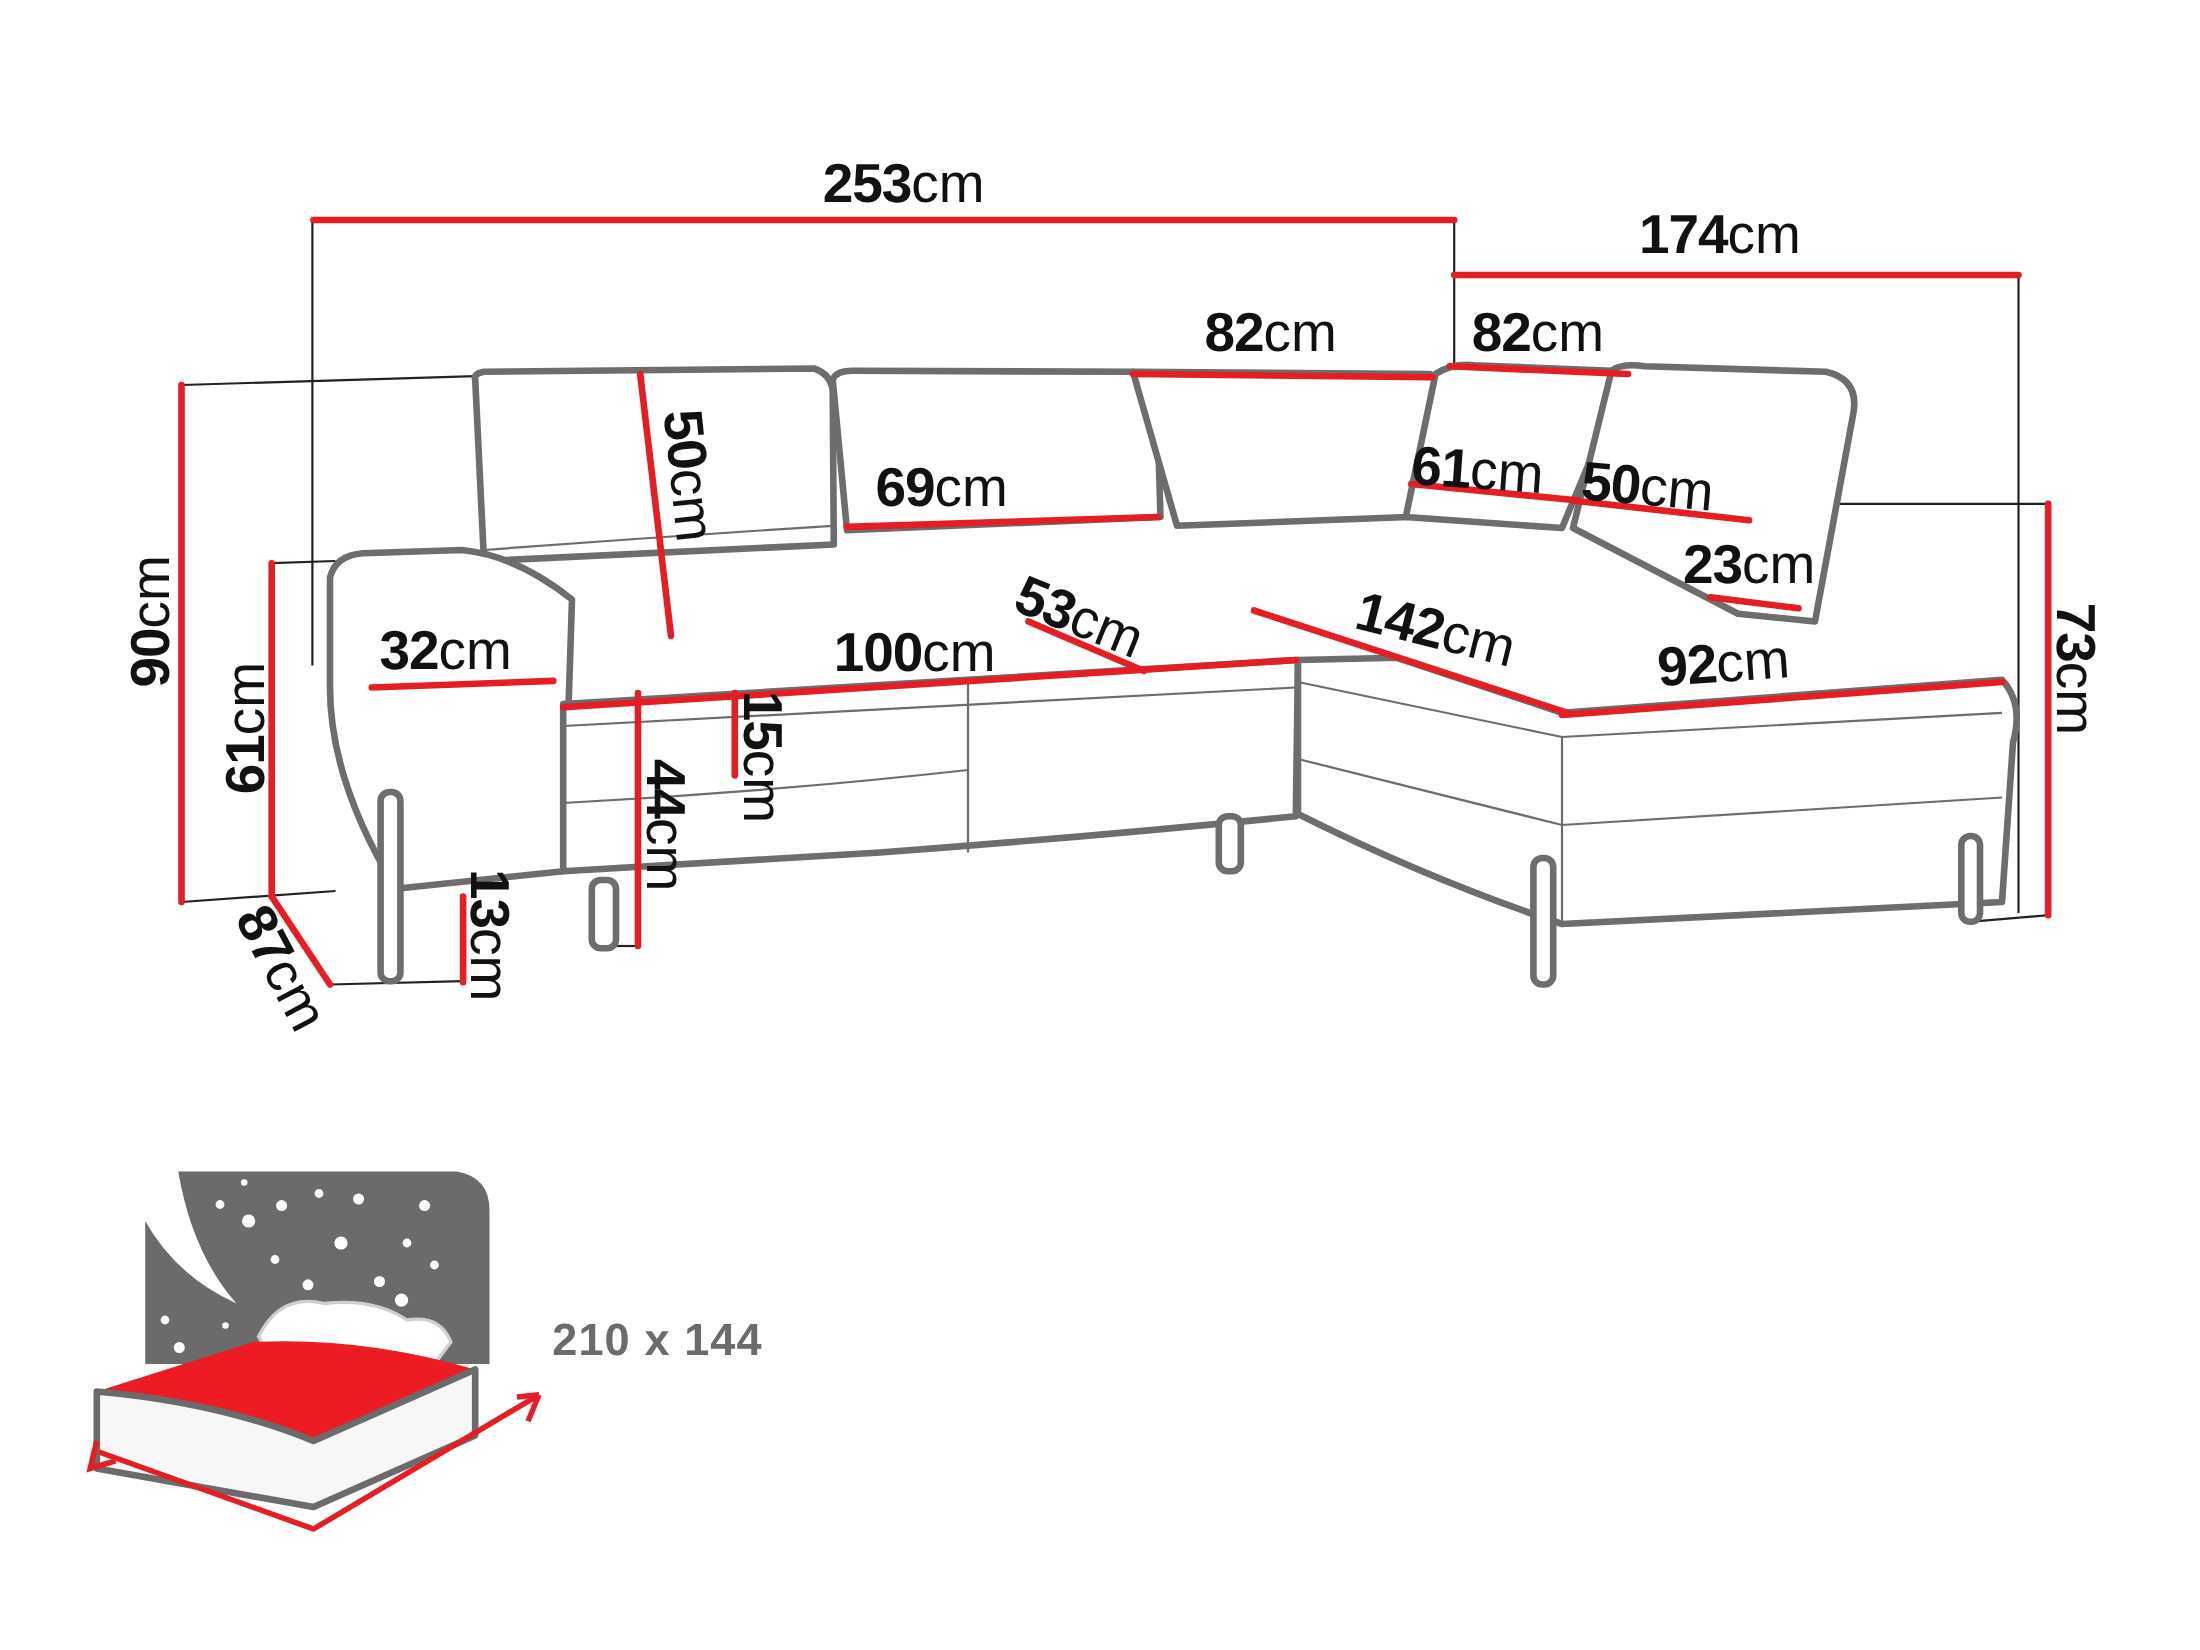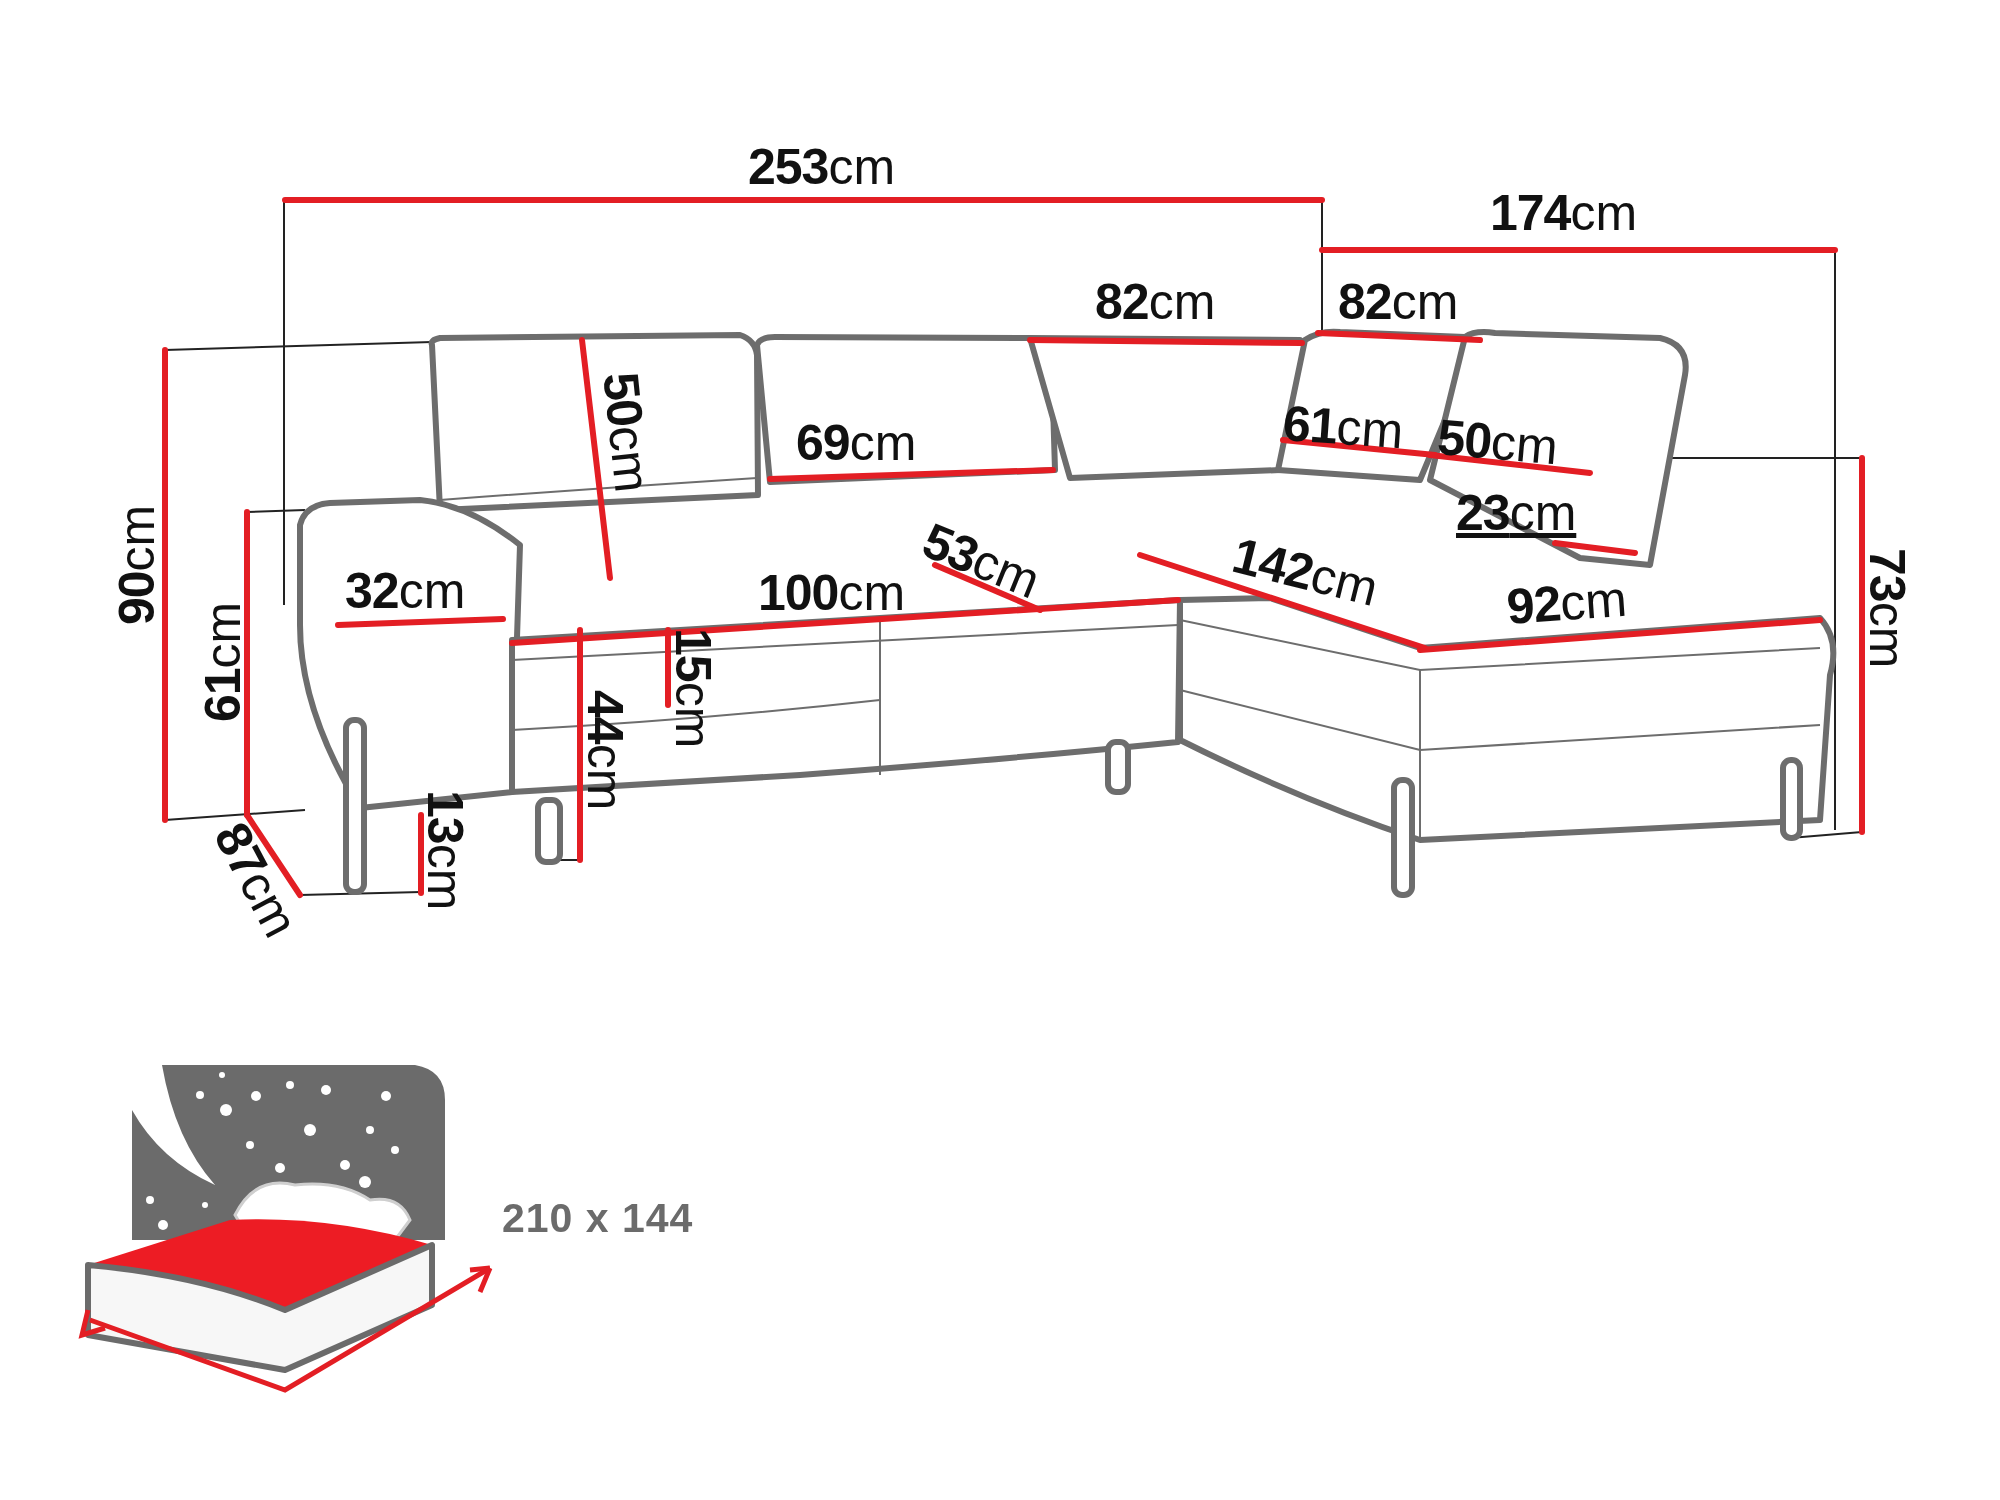--- a/index.html
+++ b/index.html
@@ -122,21 +122,21 @@
   <div class="dim" style="left:1490px;top:188px;"><span class="num">174</span><span class="unit">cm</span></div>
   <div class="dim" style="left:1095px;top:277px;"><span class="num">82</span><span class="unit">cm</span></div>
   <div class="dim" style="left:1338px;top:277px;"><span class="num">82</span><span class="unit">cm</span></div>
   <div class="dim" style="left:345px;top:566px;"><span class="num">32</span><span class="unit">cm</span></div>
   <div class="dim" style="left:796px;top:418px;"><span class="num">69</span><span class="unit">cm</span></div>
   <div class="dim" style="left:758px;top:568px;"><span class="num">100</span><span class="unit">cm</span></div>
   <div class="dim" style="left:935px;top:515px;transform:rotate(22deg);transform-origin:left top;"><span class="num">53</span><span class="unit">cm</span></div>
   <div class="dim" style="left:1240px;top:530px;transform:rotate(14deg);transform-origin:left top;"><span class="num">142</span><span class="unit">cm</span></div>
   <div class="dim" style="left:1285px;top:398px;transform:rotate(4deg);transform-origin:left top;"><span class="num">61</span><span class="unit">cm</span></div>
   <div class="dim" style="left:1440px;top:412px;transform:rotate(5deg);transform-origin:left top;"><span class="num">50</span><span class="unit">cm</span></div>
-  <div class="dim" style="left:1456px;top:488px;text-decoration:underline;"><span class="num">23</span><span class="unit">cm</span></div>
+  <div class="dim" style="left:1530px;top:488px;"><span class="num">23</span><span class="unit">cm</span></div>
   <div class="dim" style="left:1505px;top:582px;transform:rotate(-4deg);transform-origin:left top;"><span class="num">92</span><span class="unit">cm</span></div>
 
   <div class="dim rotm90" style="left:112px;top:625px;"><span class="num">90</span><span class="unit">cm</span></div>
   <div class="dim rotm90" style="left:198px;top:722px;"><span class="num">61</span><span class="unit">cm</span></div>
 
   <div class="dim rot90" style="left:645px;top:370px;transform:rotate(84deg);"><span class="num">50</span><span class="unit">cm</span></div>
   <div class="dim rot90" style="left:718px;top:628px;"><span class="num">15</span><span class="unit">cm</span></div>
   <div class="dim rot90" style="left:630px;top:690px;"><span class="num">44</span><span class="unit">cm</span></div>
   <div class="dim rot90" style="left:470px;top:790px;"><span class="num">13</span><span class="unit">cm</span></div>
   <div class="dim rot90" style="left:1912px;top:548px;"><span class="num">73</span><span class="unit">cm</span></div>

